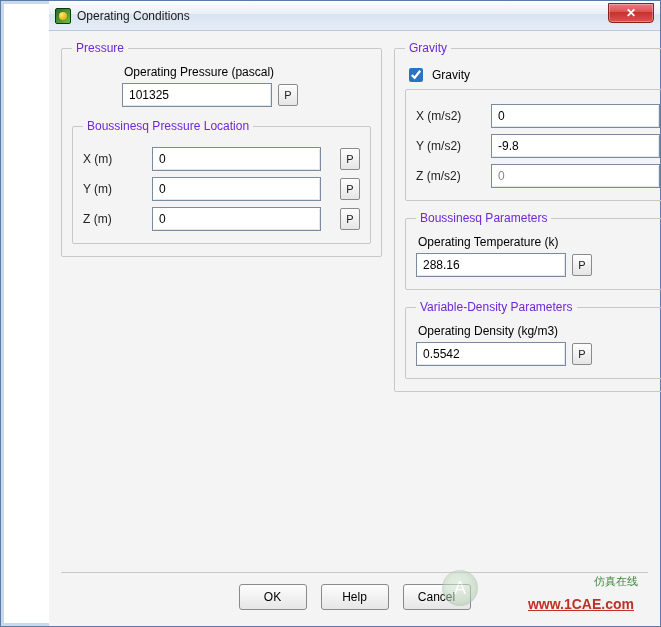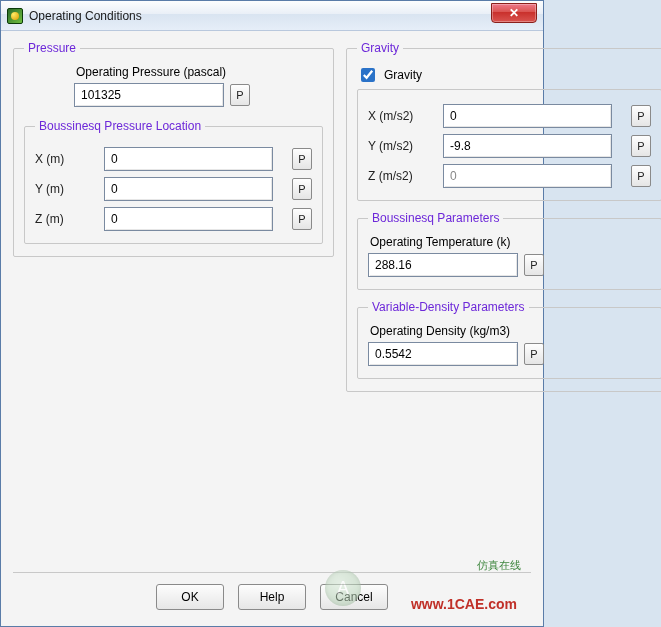--- a/index.html
+++ b/index.html
@@ -6,27 +6,28 @@
   body {
     margin: 0;
     font-family: "Segoe UI", Tahoma, sans-serif;
     font-size: 12px;
     background: #d8e4f0;
     width: 661px;
     height: 627px;
     overflow: hidden;
   }
   .window {
-    width: 544px;
+    width: 661px;
     height: 627px;
     background: #fff;
     border: 1px solid #5a7ca8;
     box-shadow: 0 0 0 3px rgba(120,160,200,0.4) inset;
     display: flex;
     flex-direction: column;
+    padding-left: 48px;
   }
   .titlebar {
     height: 30px;
     background: linear-gradient(to bottom, #fdfefe 0%, #e9eff7 45%, #d9e4f1 46%, #e6eef8 100%);
     border-bottom: 1px solid #b9c8dd;
     display: flex;
     align-items: center;
     padding: 0 0 0 6px;
     position: relative;
   }
@@ -134,30 +135,31 @@
   button.dlg {
     min-width:68px;
     height:26px;
     border:1px solid #8a8a8a;
     background:linear-gradient(to bottom,#fdfdfd,#e6e6e6);
     border-radius:3px;
     font-size:12px;
     padding:0 12px;
   }
   .watermark-right {
-    position:absolute; right:10px; bottom:48px;
+    position:absolute; right:10px; bottom:32px;
     color:#2a7a2a; font-size:11px; opacity:.9;
     font-family: "Microsoft YaHei","Segoe UI",sans-serif;
     text-align:right;
     line-height:1.3;
   }
   .watermark-link {
     position:absolute; right:14px; bottom:8px;
     color:#c03028; font-size:14px; font-weight:bold;
     font-family: "Microsoft YaHei","Segoe UI",sans-serif;
+    text-decoration: underline;
   }
   .ghost-logo {
     position:absolute; right:170px; bottom:14px;
     width:36px; height:36px; border-radius:50%;
     background: radial-gradient(circle at 40% 35%, #d5e8d5, #a8c8a8);
     display:flex; align-items:center; justify-content:center;
     color:#fff; font-size:18px; opacity:.55;
     box-shadow: inset 0 0 4px rgba(0,0,0,.2);
   }
   .dim { color:#888; }

